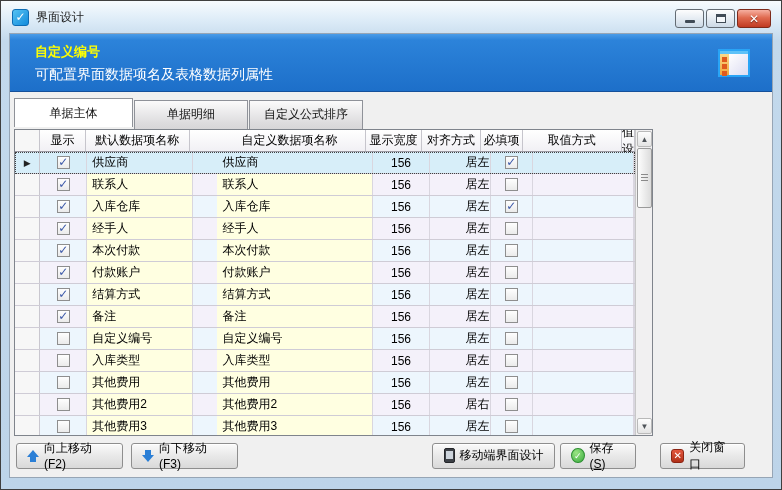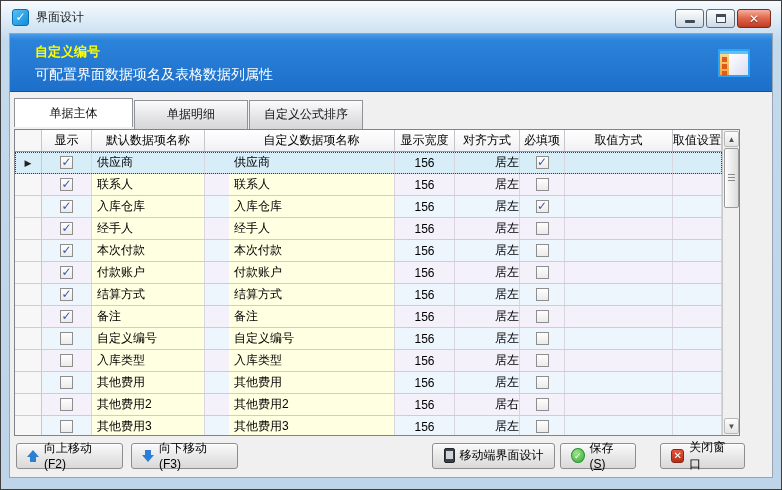--- a/index.html
+++ b/index.html
@@ -35,21 +35,21 @@
   .form-icon .sq { position:absolute; left:2px; width:5px; height:5px; background:#e05a1e; }
   .form-icon .main { position:absolute; left:9px; top:3px; right:0; bottom:0; background:linear-gradient(135deg,#ffffff,#dcdcf2); }
 
   
   .tabbar { position:absolute; left:4px; top:64px; height:29px; display:flex; }
   .tab { width:114px; height:42px; margin-top:2px; margin-right:1px; text-align:center; line-height:26px; font-size:12px; color:#111;
          background:linear-gradient(180deg,#fbfbfb,#dddcde 55%,#cbcacc); border:1px solid #8f9299; cursor:pointer; }
   .tab.active { width:119px; height:29px; margin-top:0; line-height:29px; background:#ffffff; border-bottom:none; position:relative; z-index:2; }
 
   
-  .tablewrap { position:absolute; left:4px; top:95px; width:726px; height:307px; border:1px solid #7f848c; background:#ef4444; overflow:hidden; }
+  .tablewrap { position:absolute; left:4px; top:95px; width:639px; height:307px; border:1px solid #7f848c; background:#ef4444; overflow:hidden; }
   .tgrid { position:absolute; left:0; top:0; right:17px; bottom:0; }
   .thead { display:flex; height:22px; background:linear-gradient(180deg,#ffffff,#f1f0f4); border-bottom:1px solid #9b99a3; }
   .thead .hcell { border-right:1px solid #c6c5cc; font-size:12px; color:#000; display:flex; align-items:center; justify-content:center; }
   .trow { display:flex; height:22px; border-bottom:1px solid #cfccd6; }
   .trow:nth-child(even) { background:#f4f1fa; }
   .trow:nth-child(odd) { background:#edf6fd; }
   .cell { border-right:1px solid #d9d6df; display:flex; align-items:center; overflow:hidden; }
   .celltext { font-size:12px; color:#000; white-space:nowrap; }
   .gutter { width:27px; background:#f7f7f7; border-right:1px solid #c9c7cf; justify-content:center; }
   .c-show { width:50px; justify-content:center; }

